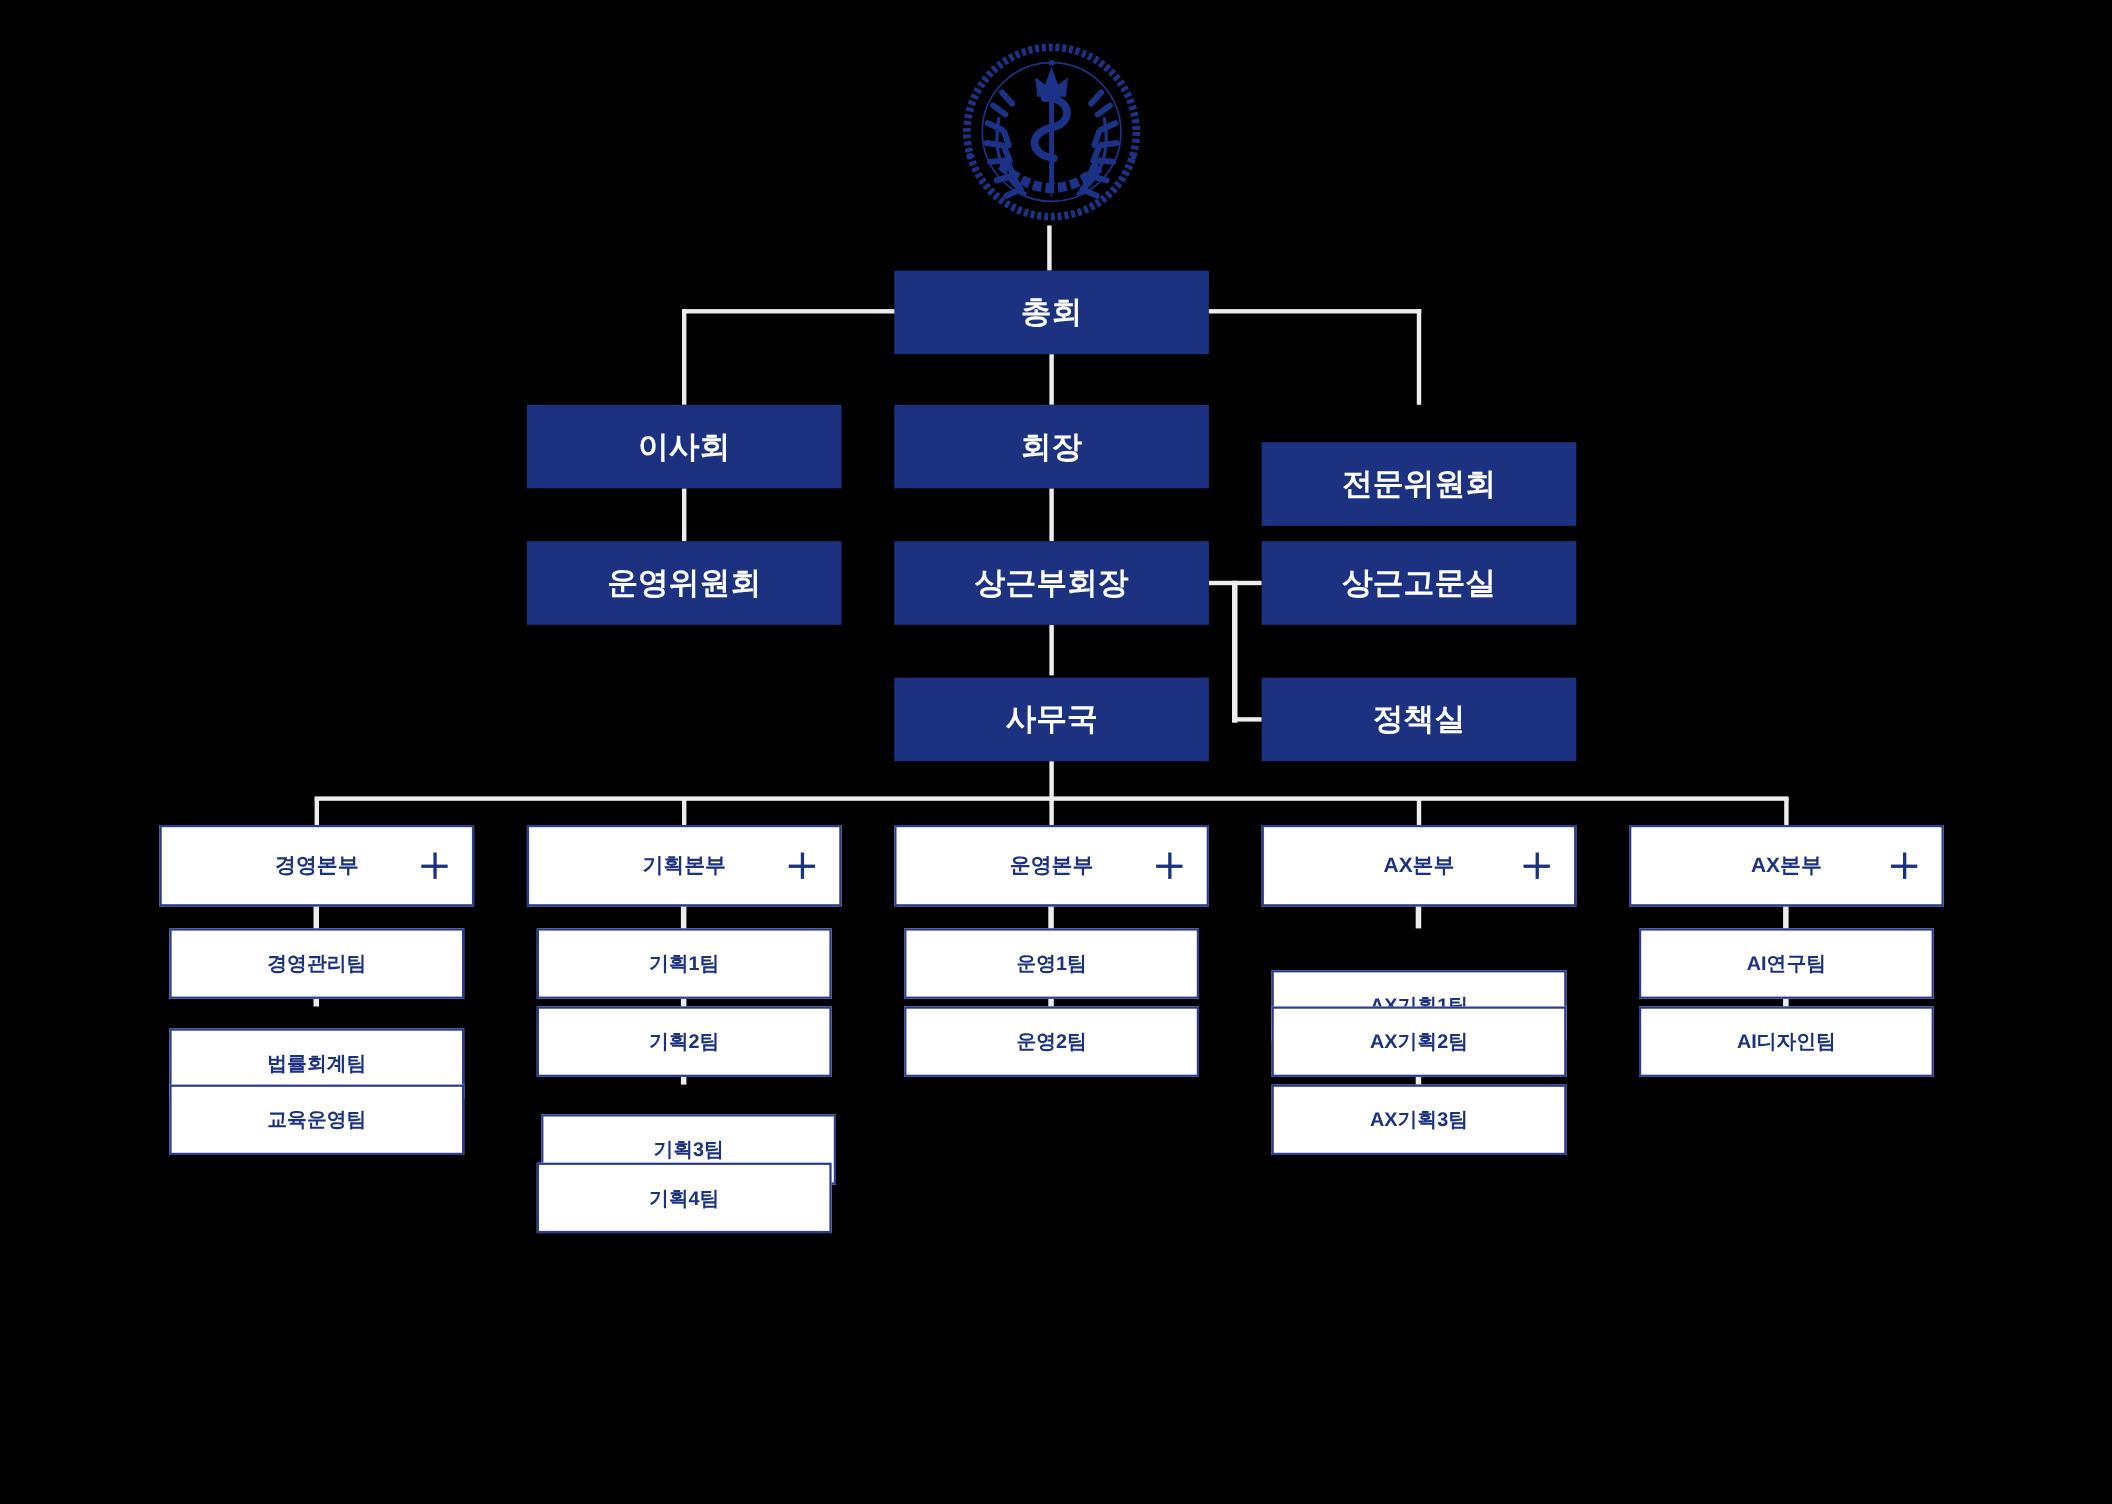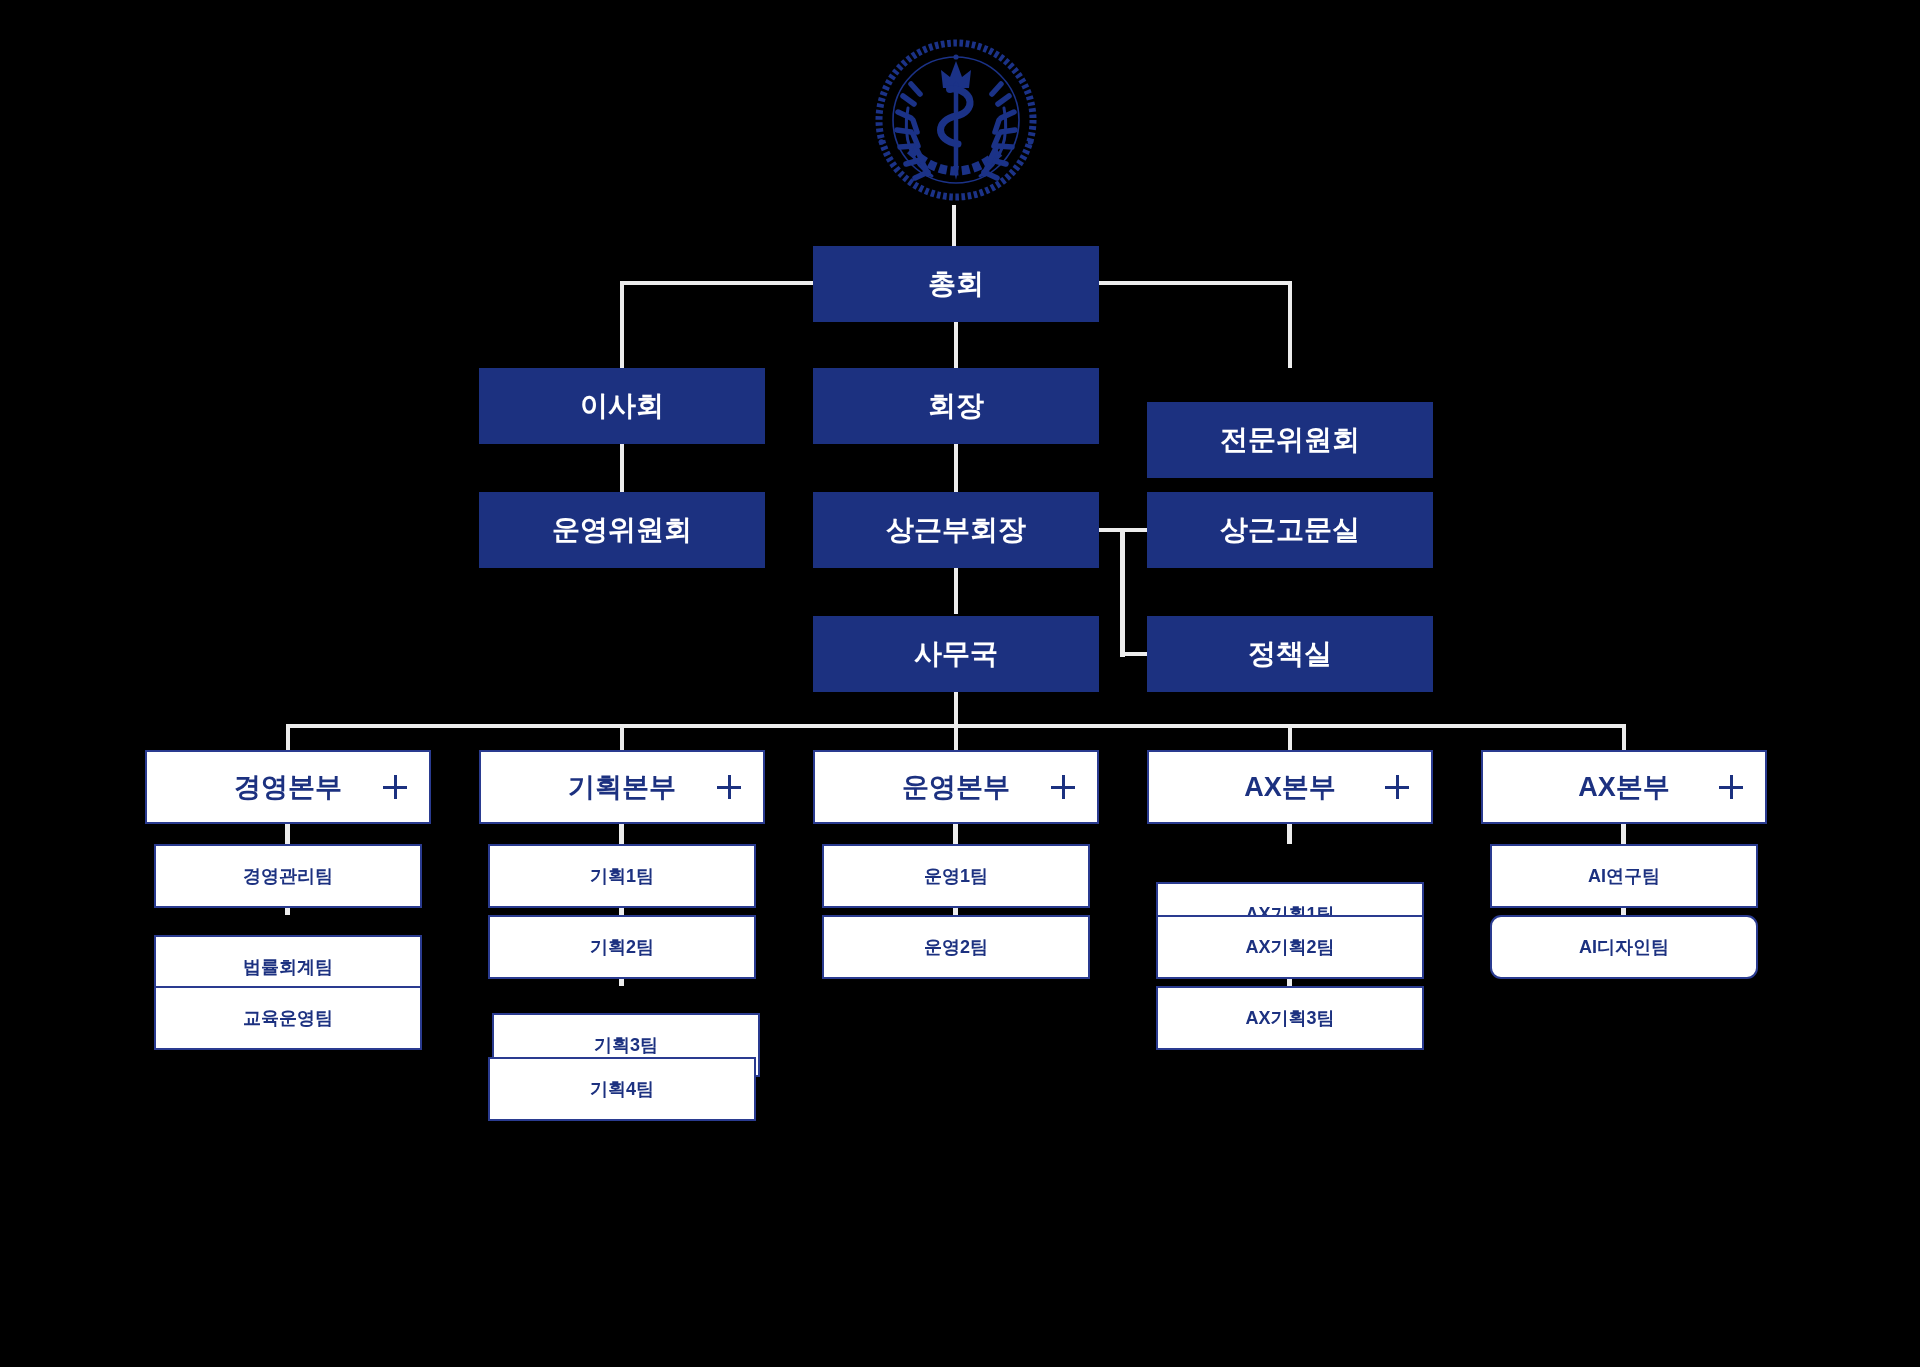--- a/index.html
+++ b/index.html
@@ -14,21 +14,21 @@
     position:absolute;width:286px;height:76px;box-sizing:border-box;
     background:var(--navy,#1c3180);color:var(--box-text,#fff);
     display:flex;align-items:center;justify-content:center;
     font-size:28px;font-weight:700;letter-spacing:0;
   }
   .hbox{
     position:absolute;width:286px;height:74px;box-sizing:border-box;
     background:var(--white,#fff);border:2px solid var(--border,#2a3b90);
     color:var(--navy,#1c3180);
     display:flex;align-items:center;justify-content:center;
-    font-size:27px;font-weight:700;
+    font-size:19px;font-weight:700;
   }
   .tbox{
     position:absolute;width:268px;height:64px;box-sizing:border-box;
     background:var(--white,#fff);border:2px solid var(--border,#2a3b90);
     color:var(--navy,#1c3180);
     display:flex;align-items:center;justify-content:center;
     font-size:18px;font-weight:600;
   }
   .plus{
     position:absolute;right:22px;top:50%;transform:translateY(-50%);
@@ -186,15 +186,15 @@
   <div class="tbox" style="left:488px;top:1057px;">기획4팀</div>
 
   <div class="tbox" style="left:822px;top:844px;">운영1팀</div>
   <div class="tbox" style="left:822px;top:915px;">운영2팀</div>
 
   <div class="tbox" style="left:1156px;top:882px;">AX기획1팀</div>
   <div class="tbox" style="left:1156px;top:915px;">AX기획2팀</div>
   <div class="tbox" style="left:1156px;top:986px;">AX기획3팀</div>
 
   <div class="tbox" style="left:1490px;top:844px;">AI연구팀</div>
-  <div class="tbox" style="left:1490px;top:915px;border-radius:11px;">AI디자인팀</div>
+  <div class="tbox" style="left:1490px;top:915px;">AI디자인팀</div>
 
 </div>
 
 </body></html>

